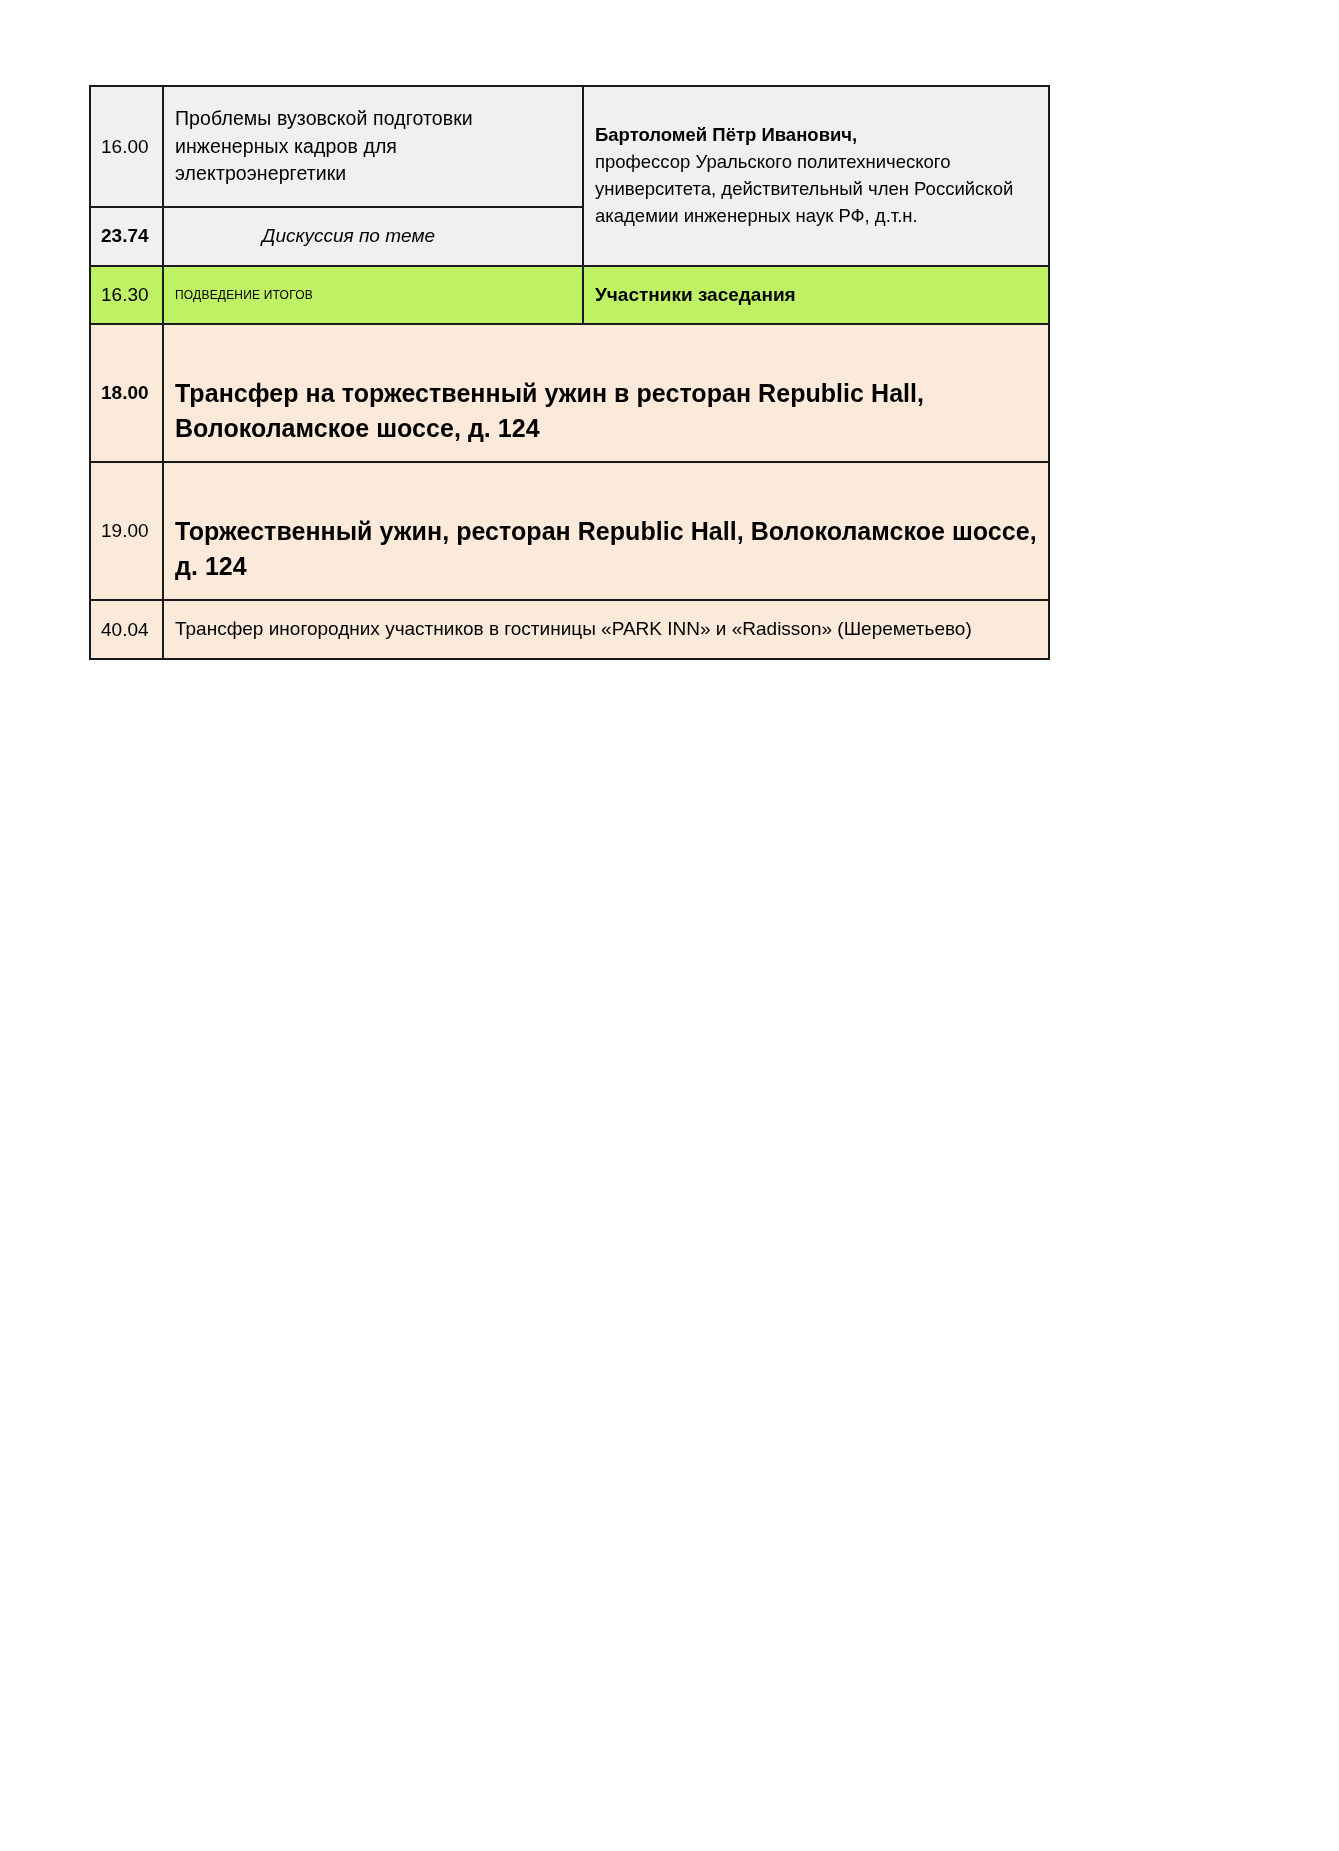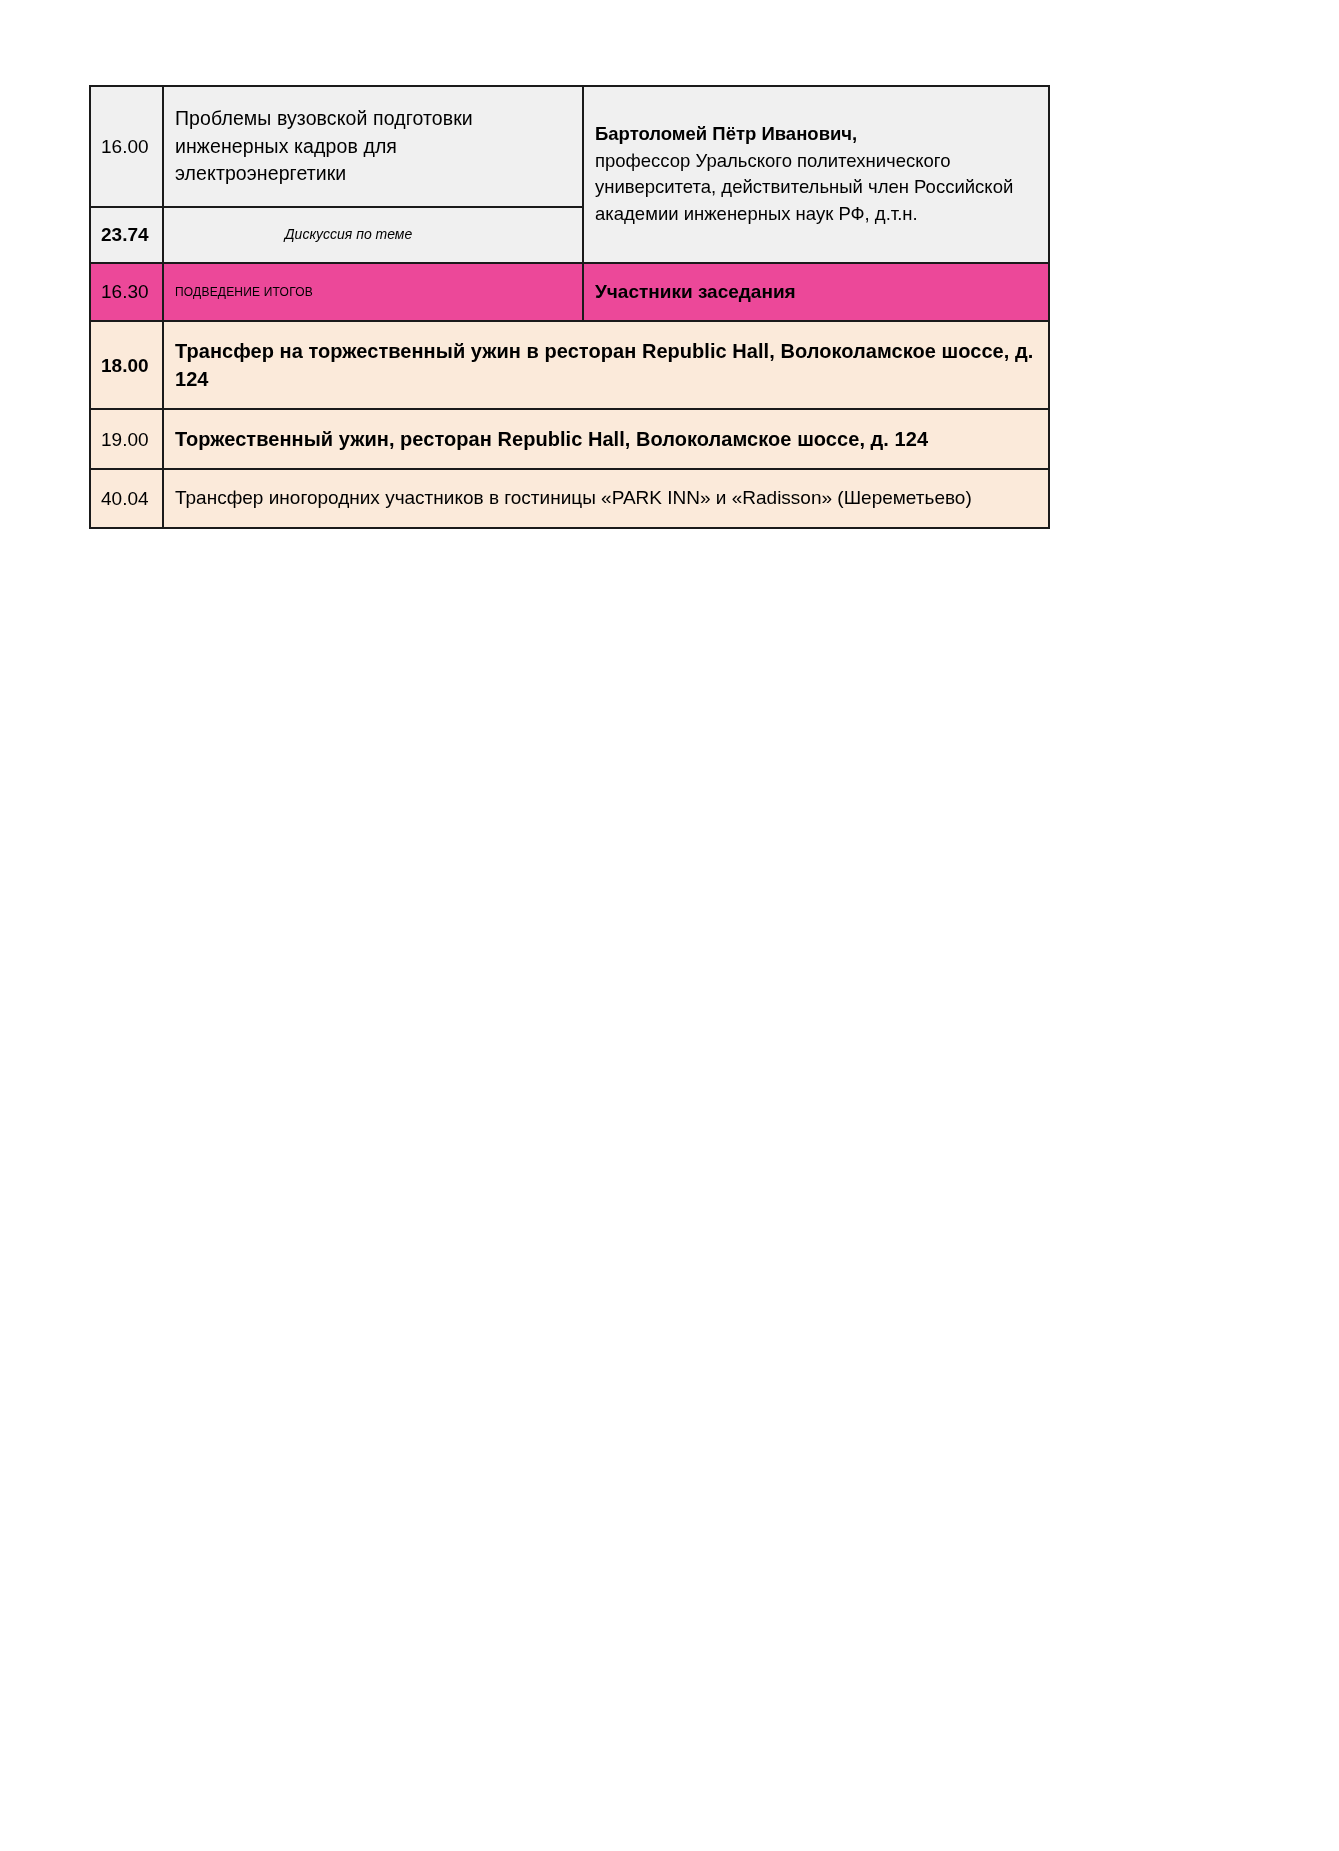--- a/index.html
+++ b/index.html
@@ -44,35 +44,35 @@
   }
   .time-cell .cell-inner {
     padding: 9px 12px 10px 10px;
     font-size: 19px;
     line-height: 1.25;
     white-space: nowrap;
   }
 
   
   .bg-gray  { background: #f0f0f0; }
-  .bg-white { background: #ec4899; }
+  .bg-white { background: #bef264; }
   .bg-beige { background: #fbeada; }
 
   
   .t-bold      { font-weight: bold; }
   .t-regular   { font-weight: normal; }
 
   .desc-topic {
     font-size: 19.5px;
     font-weight: normal;
     line-height: 1.42;
     letter-spacing: 0.1px;
   }
   .desc-discussion {
-    font-size: 14px;
+    font-size: 19px;
     font-style: italic;
     font-weight: normal;
     text-align: center;
     line-height: 1.4;
     padding-right: 60px;
   }
   .desc-caps {
     font-size: 12px;
     font-weight: normal;
     line-height: 1.4;
@@ -89,24 +89,25 @@
   .spk-desc {
     font-weight: normal;
     display: block;
   }
   .spk-plain {
     font-size: 19px;
     font-weight: bold;
     line-height: 1.4;
   }
   .full-bold {
-    font-size: 20px;
+    font-size: 25px;
     font-weight: bold;
     line-height: 1.4;
     letter-spacing: 0.05px;
+    margin-top: 36px;
   }
   .full-regular {
     font-size: 19px;
     font-weight: normal;
     line-height: 1.4;
     border-radius: 26px;
   }
   .row-tall .cell-inner { padding-top: 18px; padding-bottom: 18px; }
   .row-mid  .cell-inner { padding-top: 15px; padding-bottom: 15px; }
 </style>

